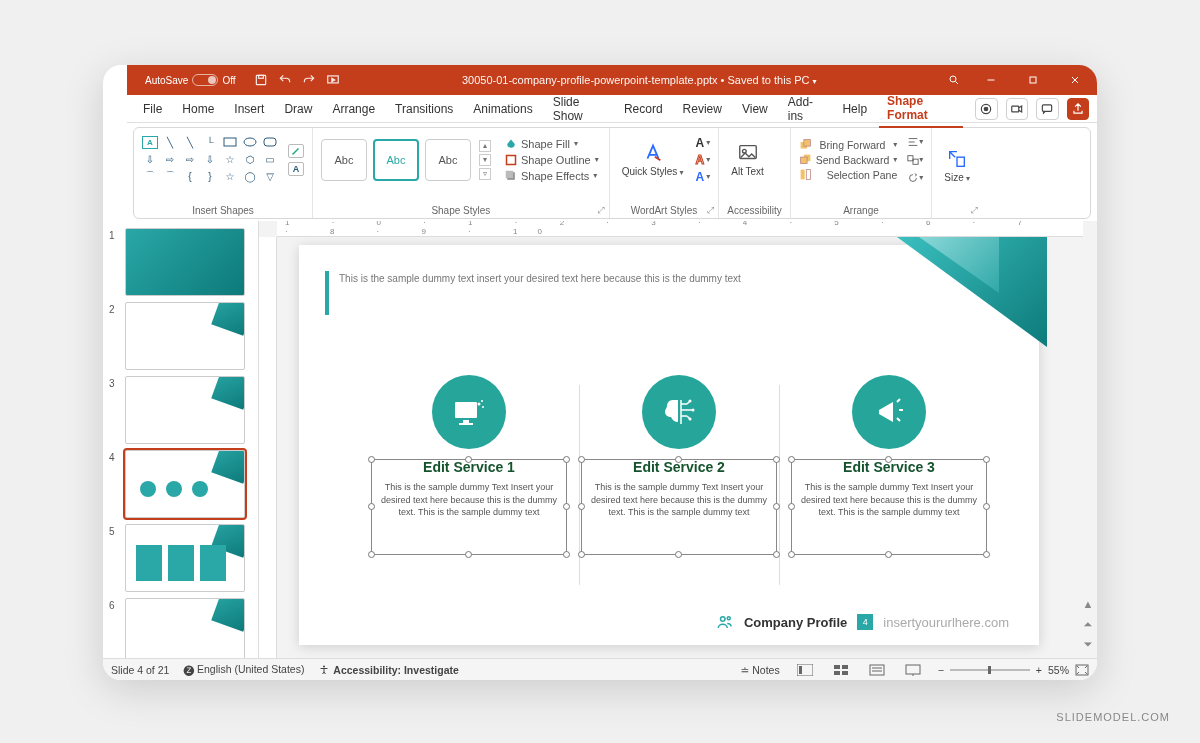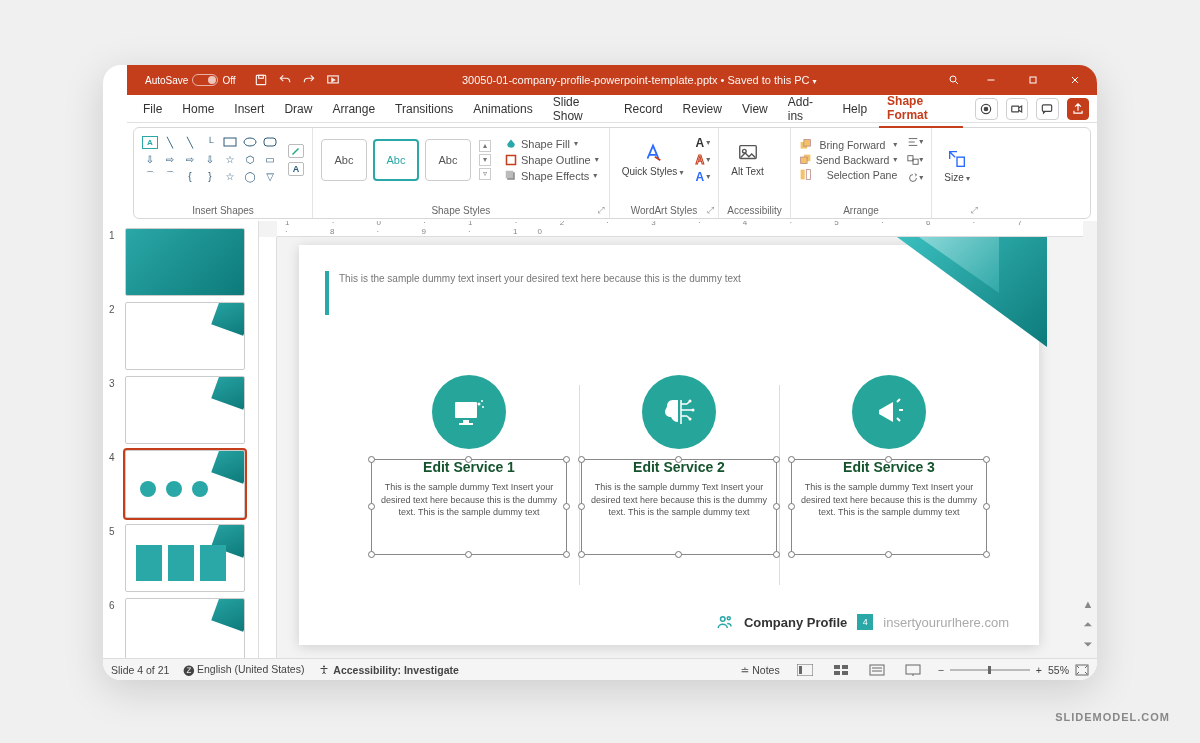--- a/index.html
+++ b/index.html
@@ -114,21 +114,21 @@
 .sidetools div { width:14px; height:14px; color:#888; font-size:11px; text-align:center; }
 
 
 .statusbar { position:absolute; bottom:0; left:0; right:0; height:22px; background:#f5f5f5; border-top:1px solid #ddd; display:flex; align-items:center; font-size:10.5px; color:#444; padding:0 8px; gap:14px; }
 .statusbar .spacer { flex:1; }
 .statusbar .vbtn { width:22px; height:16px; display:flex; align-items:center; justify-content:center; }
 .statusbar .zoom { display:flex; align-items:center; gap:6px; }
 .statusbar .track { width:80px; height:2px; background:#bbb; position:relative; }
 .statusbar .track .th { position:absolute; left:38px; top:-3px; width:3px; height:8px; background:#666; }
 
-.watermark { position:absolute; right:30px; bottom:20px; font-size:11px; letter-spacing:1px; color:#888;font-weight:bold; }
+.watermark { position:absolute; right:30px; bottom:20px; font-size:11px; letter-spacing:1px; color:#888; }
 </style>
 </head>
 <body>
 
 <div class="window">
 
   <div class="titlebar">
     <div class="left">
       <svg viewBox="0 0 24 24">
           <circle cx="12" cy="12" r="10" fill="#fff" opacity=".25"></circle>

